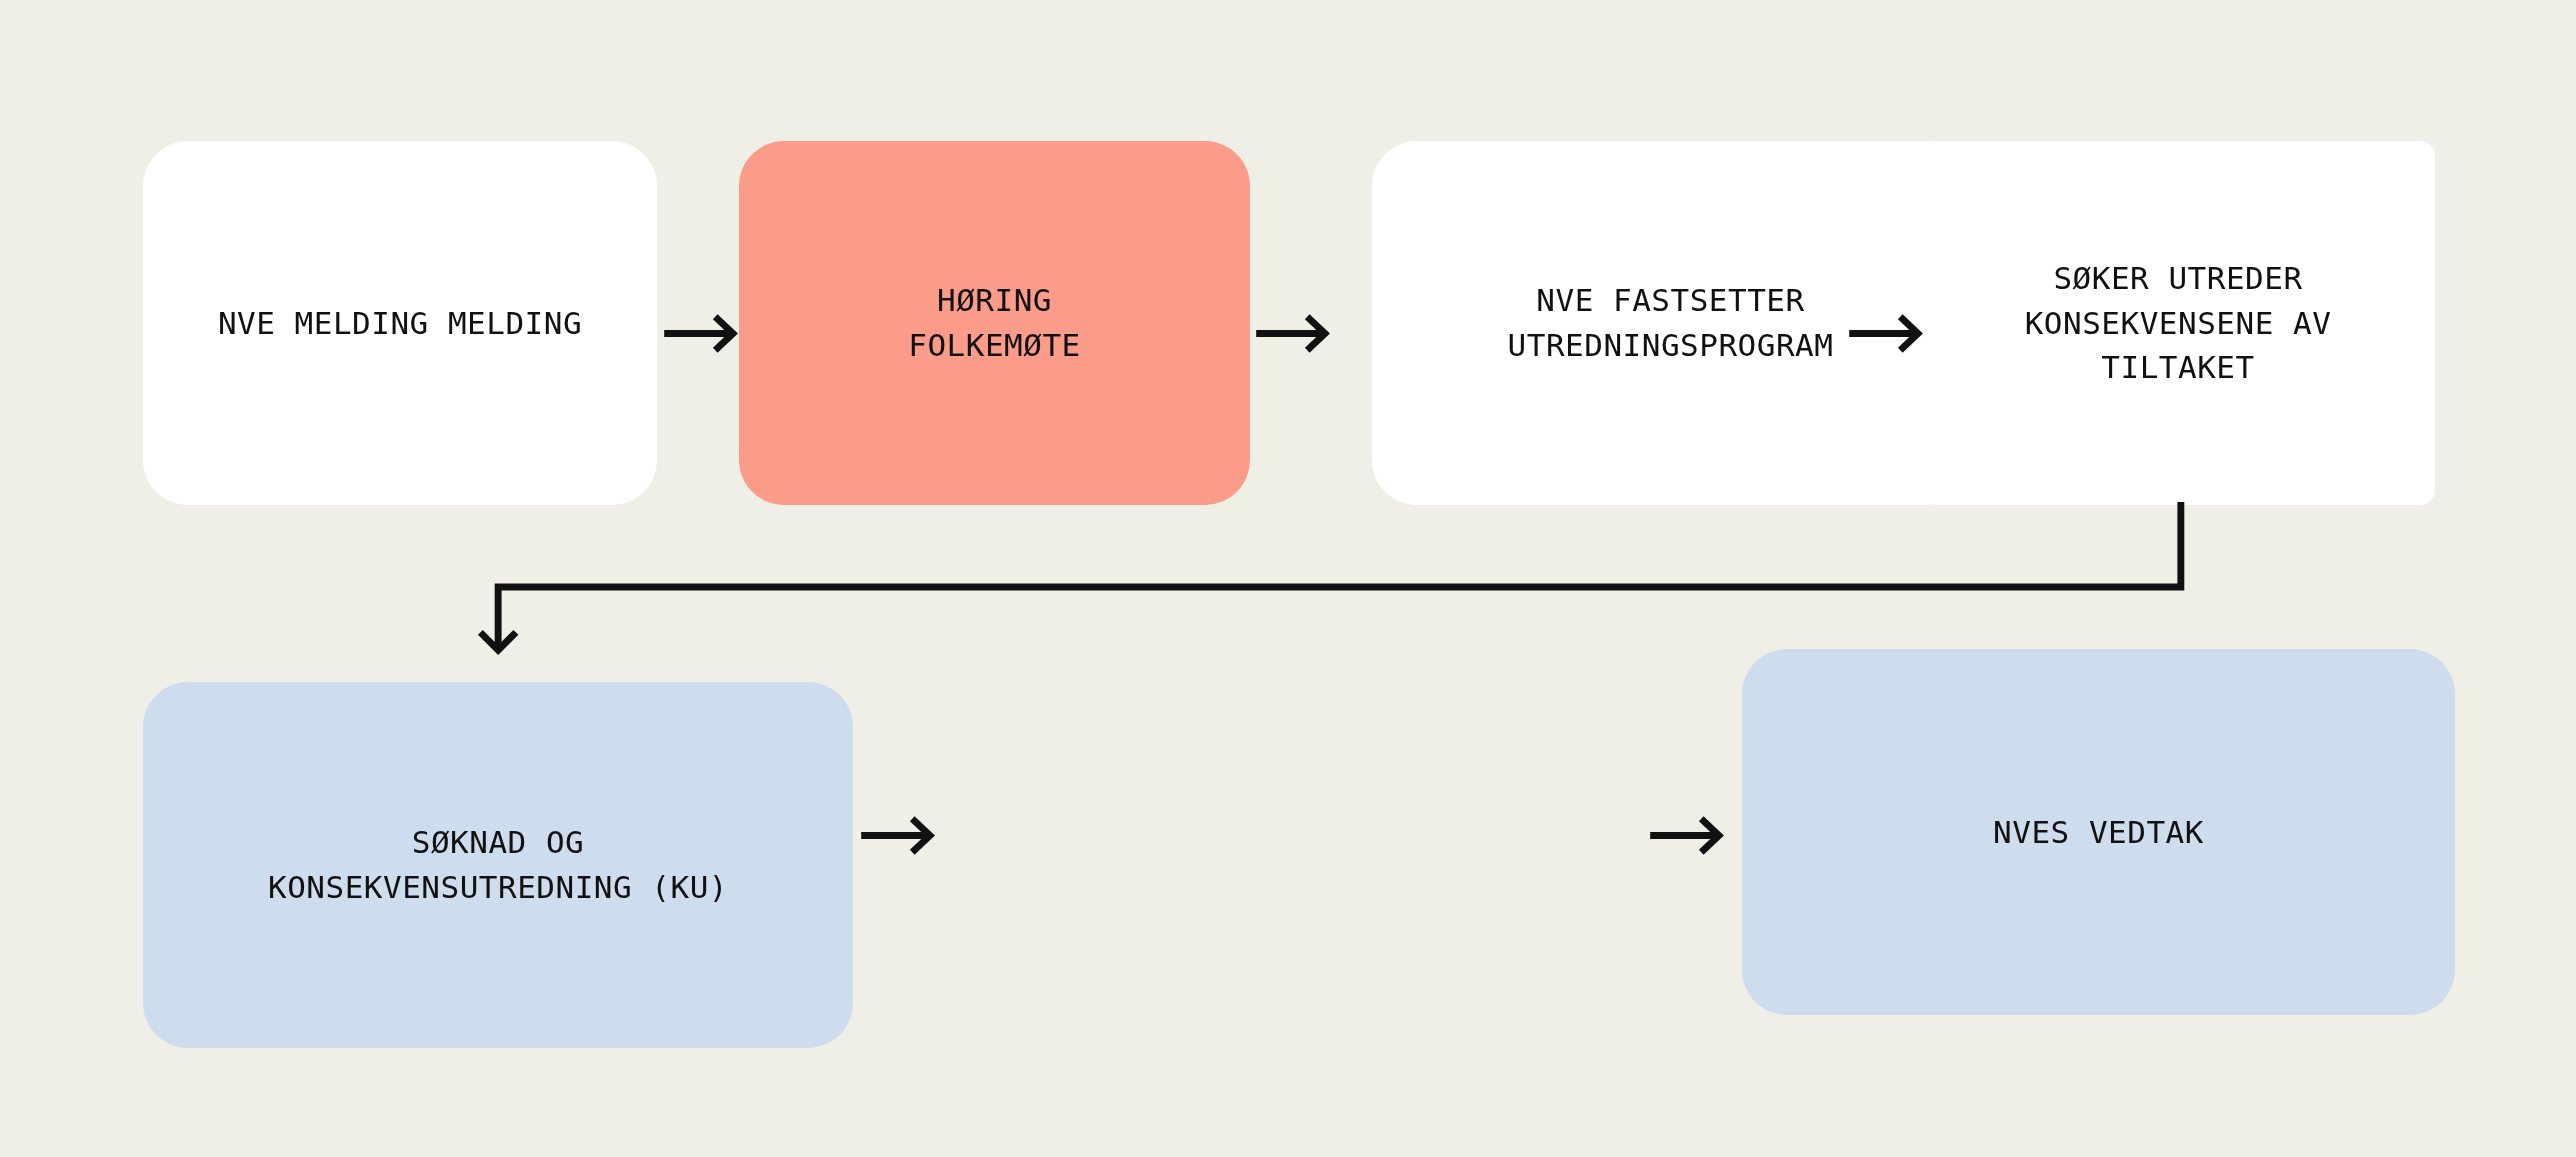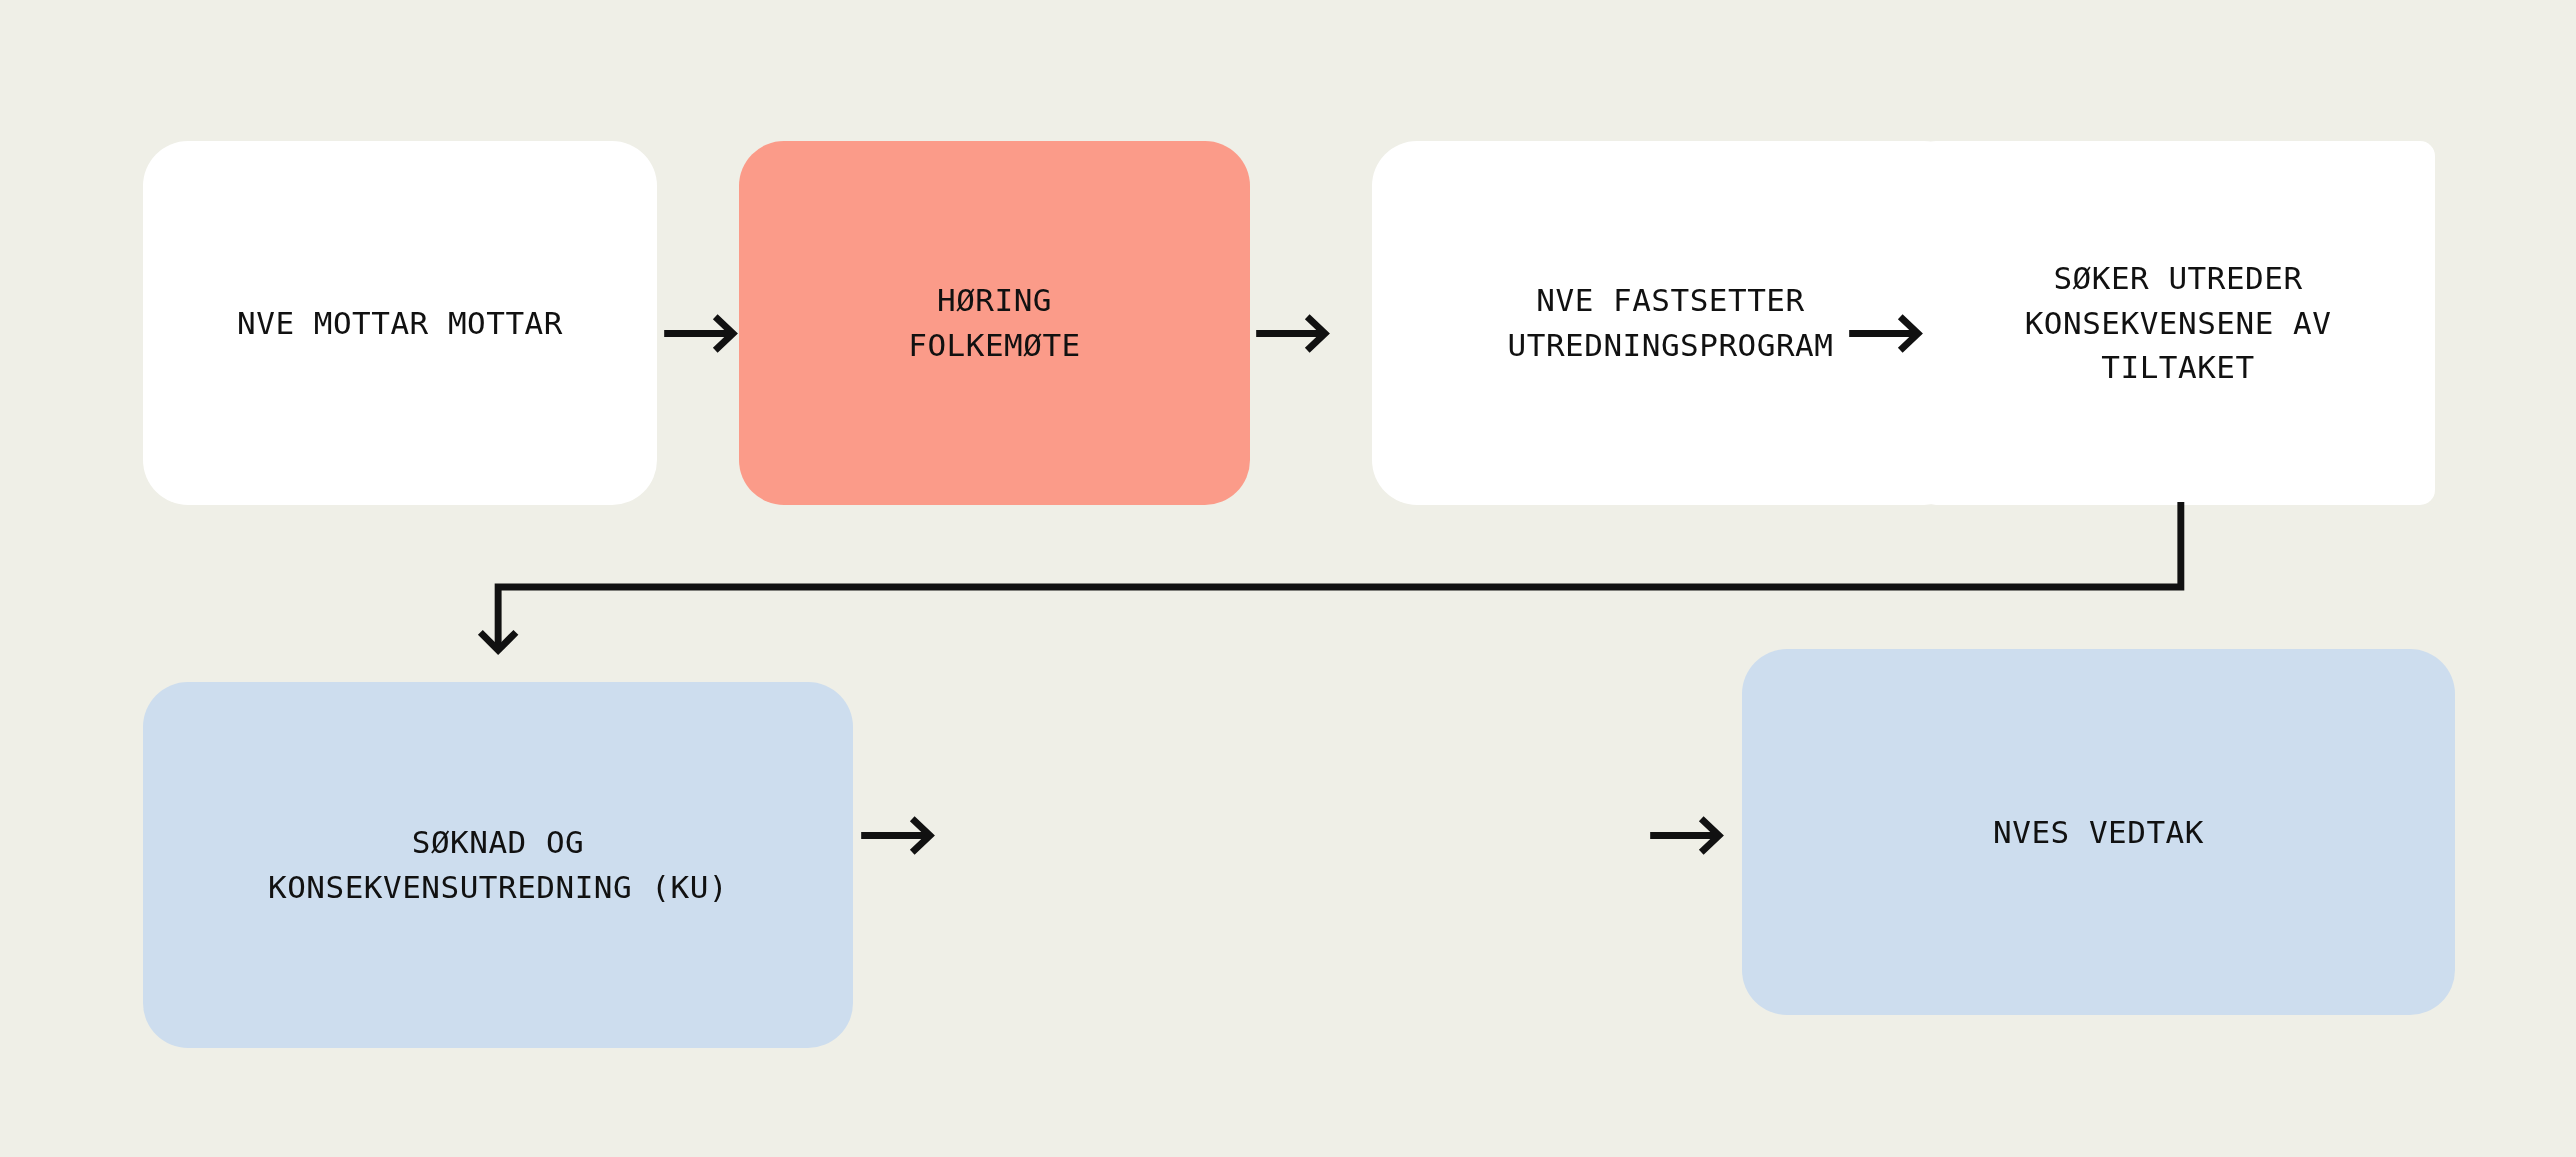--- a/index.html
+++ b/index.html
@@ -74,21 +74,21 @@
     stroke-linecap: butt;
     stroke-linejoin: miter;
   }
 </style>
 </head>
 <body>
 
 <div id="flowchart">
 
   <div class="node row-top fill-white" id="node-1">
-    <span class="node-label">NVE MOTTAR MOTTAR</span>
+    <span class="node-label">NVE MELDING MELDING</span>
   </div>
 
   <div class="node row-top fill-salmon" id="node-2">
     <span class="node-label">HØRING
 FOLKEMØTE</span>
   </div>
 
   <div class="node row-top fill-white" id="node-3">
     <span class="node-label">NVE FASTSETTER
 UTREDNINGSPROGRAM</span>

